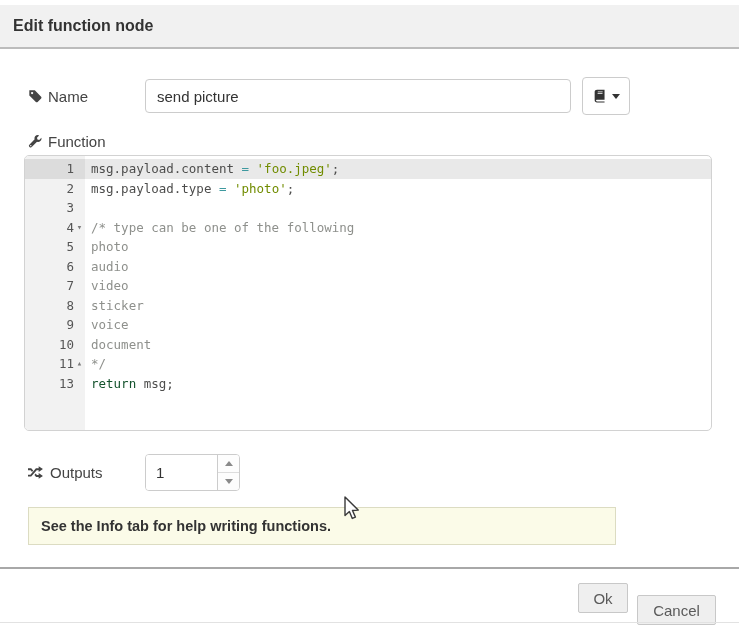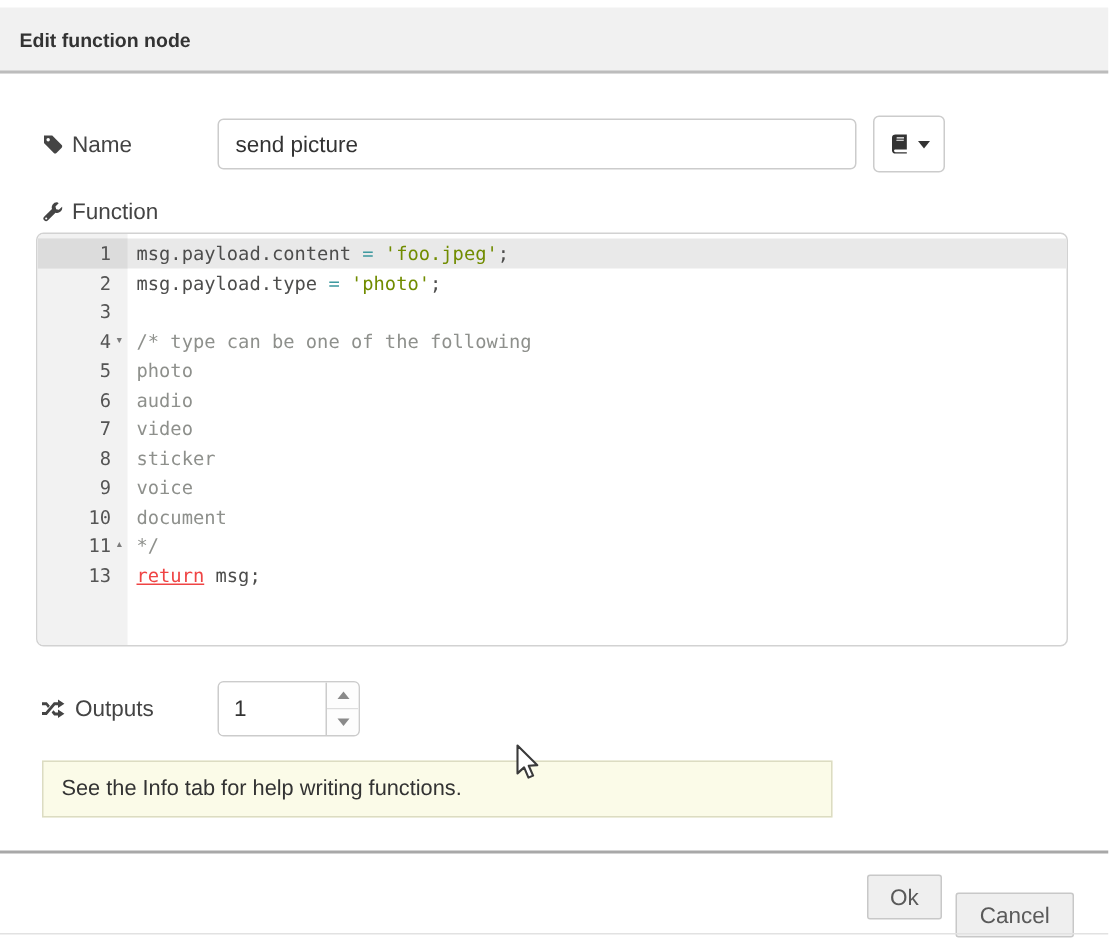--- a/index.html
+++ b/index.html
@@ -4,21 +4,21 @@
 <style>
   * { margin:0; padding:0; box-sizing:border-box; }
   html,body { width:739px; height:630px; background:#ffffff; overflow:hidden;
               font-family:"Liberation Sans", sans-serif; }
   #stage { position:relative; width:739px; height:630px; background:#fff; }
 
   
   .hdr { position:absolute; left:0; top:5px; width:739px; height:44px;
          background:var(--header-bg,#f1f1f1); border-bottom:2px solid #bcbcbc;
          display:flex; align-items:center; padding-left:13px;
-         font-size:13px; font-weight:bold; color:#333; }
+         font-size:16px; font-weight:bold; color:#333; }
 
   
   .lbl { position:absolute; display:flex; align-items:center; gap:6px;
          font-size:15px; color:#444; }
   .lbl svg { flex:0 0 auto; }
 
   
   .name-input { position:absolute; left:145px; top:79px; width:426px; height:34px;
          border:1px solid #ccc; border-radius:4px; padding:0 8px 0 11px;
          font-size:15px; color:#333; font-family:"Liberation Sans",sans-serif; outline:none; }
@@ -52,24 +52,24 @@
          display:flex; flex-direction:column; }
   .spin-btn { flex:1; display:flex; align-items:center; justify-content:center;
          background:#fdfdfd; cursor:pointer; }
   .spin-btn.up { border-bottom:1px solid #ddd; }
   .tri-up { width:0; height:0; border-left:4px solid transparent;
          border-right:4px solid transparent; border-bottom:5px solid #8a8a8a; }
   .tri-down { width:0; height:0; border-left:4px solid transparent;
          border-right:4px solid transparent; border-top:5px solid #8a8a8a; }
 
   
-  .tip { position:absolute; left:28px; top:507px; width:527px; height:38px;
+  .tip { position:absolute; left:28px; top:507px; width:588px; height:38px;
          background:var(--tip-bg,#fbfbe8); border:1px solid #dcdcc2;
          display:flex; align-items:center; padding-left:12px;
-         font-size:14.5px; color:#333; }
+         font-size:14.5px; color:#333;font-weight:bold; }
 
   
   .foot-line { position:absolute; left:0; top:567px; width:739px; height:2px; background:#a8a8a8; }
   .btn { position:absolute; top:583px; height:30px; background:#efefef;
          border:1px solid #c8c8c8; border-radius:2px; font-size:15px; color:#5a5a5a;
          display:flex; align-items:center; justify-content:center; cursor:pointer;
          font-family:"Liberation Sans",sans-serif;text-align:center; }
   .btn.ok { left:578px; width:50px; }
   .btn.cancel { left:637px; width:79px;margin-top:12px; }
   .bottom-line { position:absolute; left:0; top:622px; width:739px; height:1px; background:#e2e2e2; }
@@ -186,21 +186,21 @@
             <span>11</span>
             <span class="fold">▴</span>
           </div>
           <div class="cod"><span style="color: rgb(142, 144, 140);">*/</span></div>
         </div>
         <div class="cl">
           <div class="gut">
             <span>13</span>
             <span class="fold"></span>
           </div>
-          <div class="cod"><span style="color: #ef4444; text-decoration: underline;">return</span><span style="color: rgb(77, 77, 76);"> msg;</span></div>
+          <div class="cod"><span style="color: #14532d;">return</span><span style="color: rgb(77, 77, 76);"> msg;</span></div>
         </div>
       </div>
   </div>
 
   <div class="lbl" style="left:28px; top:454px; height:37px;">
     <svg width="16" height="13" viewBox="0 0 18 14">
       <path fill="#444" d="M0 2.2h3.6l2.3 2.6-1.4 1.7L3 4.4H0zM12 0l4.8 3.2L12 6.4V4.4H9.8L3.6 11.6H0V9.4h2.7l6.2-7.2H12zM12 7.6l4.8 3.2L12 14v-2h-2.9L7.2 9.8l1.4-1.6 1.5 1.6H12z"></path>
     </svg>
     <span>Outputs</span>
   </div>

